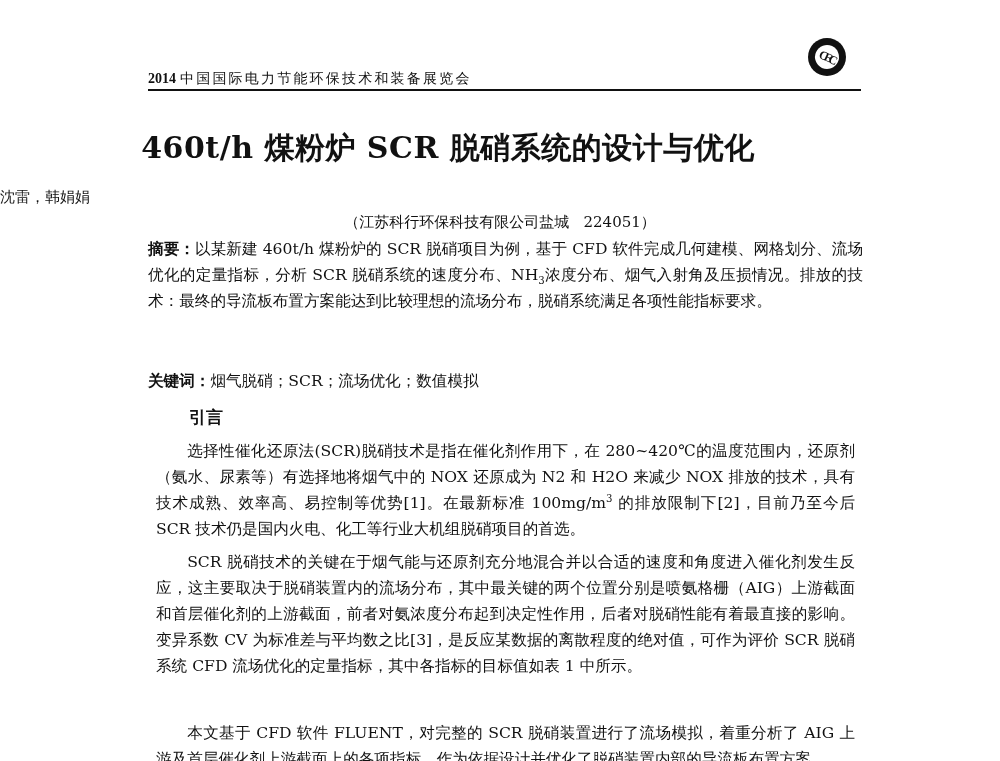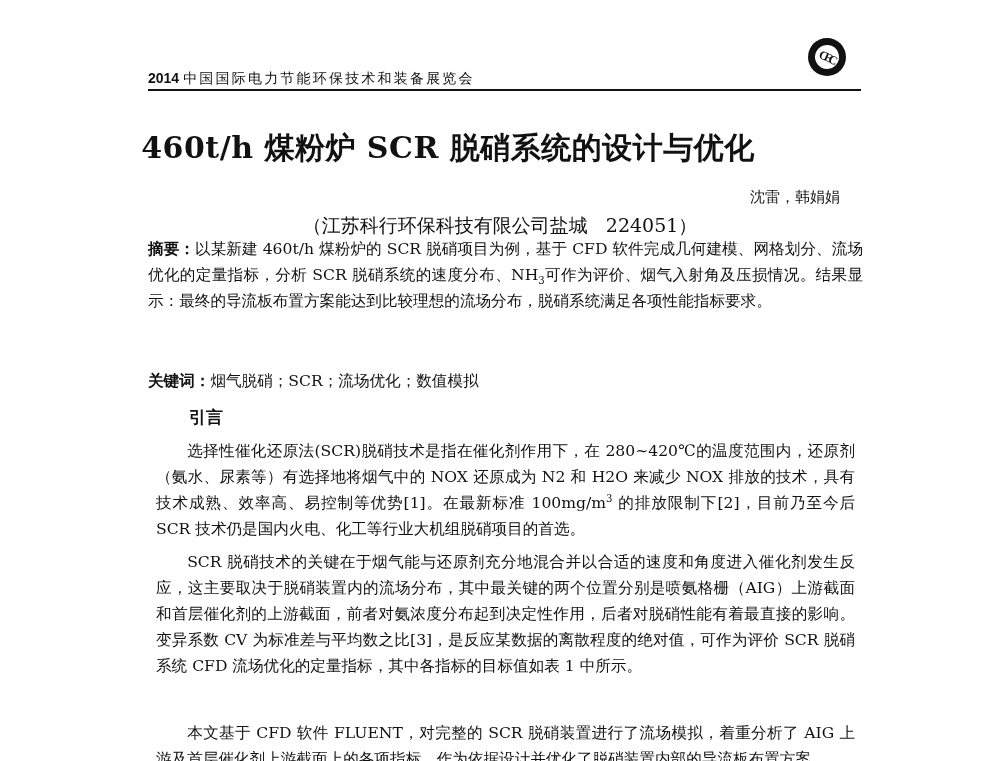--- a/index.html
+++ b/index.html
@@ -23,21 +23,21 @@
     .running-header {
       position: absolute;
       left: 148px;
       top: 70px;
       font-size: 14px;
       letter-spacing: 2.2px;
       color: #111;
       white-space: nowrap;
     }
     .running-header .year {
-      font-family: Liberation Sans, sans-serif;
+      font-family: Liberation Serif, serif;
       font-weight: bold;
       letter-spacing: 0;
       margin-right: 4px;
       text-align: right;
     }
     .header-rule {
       position: absolute;
       left: 148px;
       top: 89px;
       width: 713px;
@@ -79,29 +79,29 @@
       font-size: 30px;
       font-weight: bold;
       font-family: "DejaVu Serif", "Liberation Serif", serif;
       letter-spacing: 0.5px;
       white-space: nowrap;
     }
     .authors {
       position: absolute;
       left: 0; width: 840px;
       top: 188px;
-      text-align: right;
+      text-align: left;
       font-size: 15px;
     }
     .affiliation {
       position: absolute;
       left: 0; width: 1000px;
       top: 213px;
       text-align: center;
-      font-size: 19px;
+      font-size: 15px;
       white-space: pre;
     }
     .body-block {
       position: absolute;
       left: 148px;
       width: 715px;
       font-size: 15.6px;
       line-height: 26px;
       text-align: justify;
     }
@@ -139,21 +139,21 @@
 
   <div class="header-rule"></div>
 
   <div class="title">460t/h 煤粉炉 SCR 脱硝系统的设计与优化</div>
 
   <div class="authors">沈雷，韩娟娟</div>
 
   <div class="affiliation">（江苏科行环保科技有限公司盐城   224051）</div>
 
   <div class="body-block abstract">
-    <span class="label-bold">摘要：</span><span>以某新建 460t/h 煤粉炉的 SCR 脱硝项目为例，基于 CFD 软件完成几何建模、网格划分、流场优化的定量指标，分析 SCR 脱硝系统的速度分布、NH</span><sub>3</sub><span>可作为评价、烟气入射角及压损情况。结果显示：最终的导流板布置方案能达到比较理想的流场分布，脱硝系统满足各项性能指标要求。</span>
+    <span class="label-bold">摘要：</span><span>以某新建 460t/h 煤粉炉的 SCR 脱硝项目为例，基于 CFD 软件完成几何建模、网格划分、流场优化的定量指标，分析 SCR 脱硝系统的速度分布、NH</span><sub>3</sub><span>浓度分布、烟气入射角及压损情况。排放的技术：最终的导流板布置方案能达到比较理想的流场分布，脱硝系统满足各项性能指标要求。</span>
   </div>
 
   <div class="body-block keywords">
     <span class="label-bold">关键词：</span><span>烟气脱硝；SCR；流场优化；数值模拟</span>
   </div>
 
   <div class="section-heading">引言</div>
 
   <div class="body-block para1">
     <p class="para"><span>选择性催化还原法(SCR)脱硝技术是指在催化剂作用下，在 280~420℃的温度范围内，还原剂（氨水、尿素等）有选择地将烟气中的 NOX 还原成为 N2 和 H2O 来减少 NOX 排放的技术，具有技术成熟、效率高、易控制等优势[1]。在最新标准 100mg/m</span><sup>3</sup><span> 的排放限制下[2]，目前乃至今后 SCR 技术仍是国内火电、化工等行业大机组脱硝项目的首选。</span></p>

